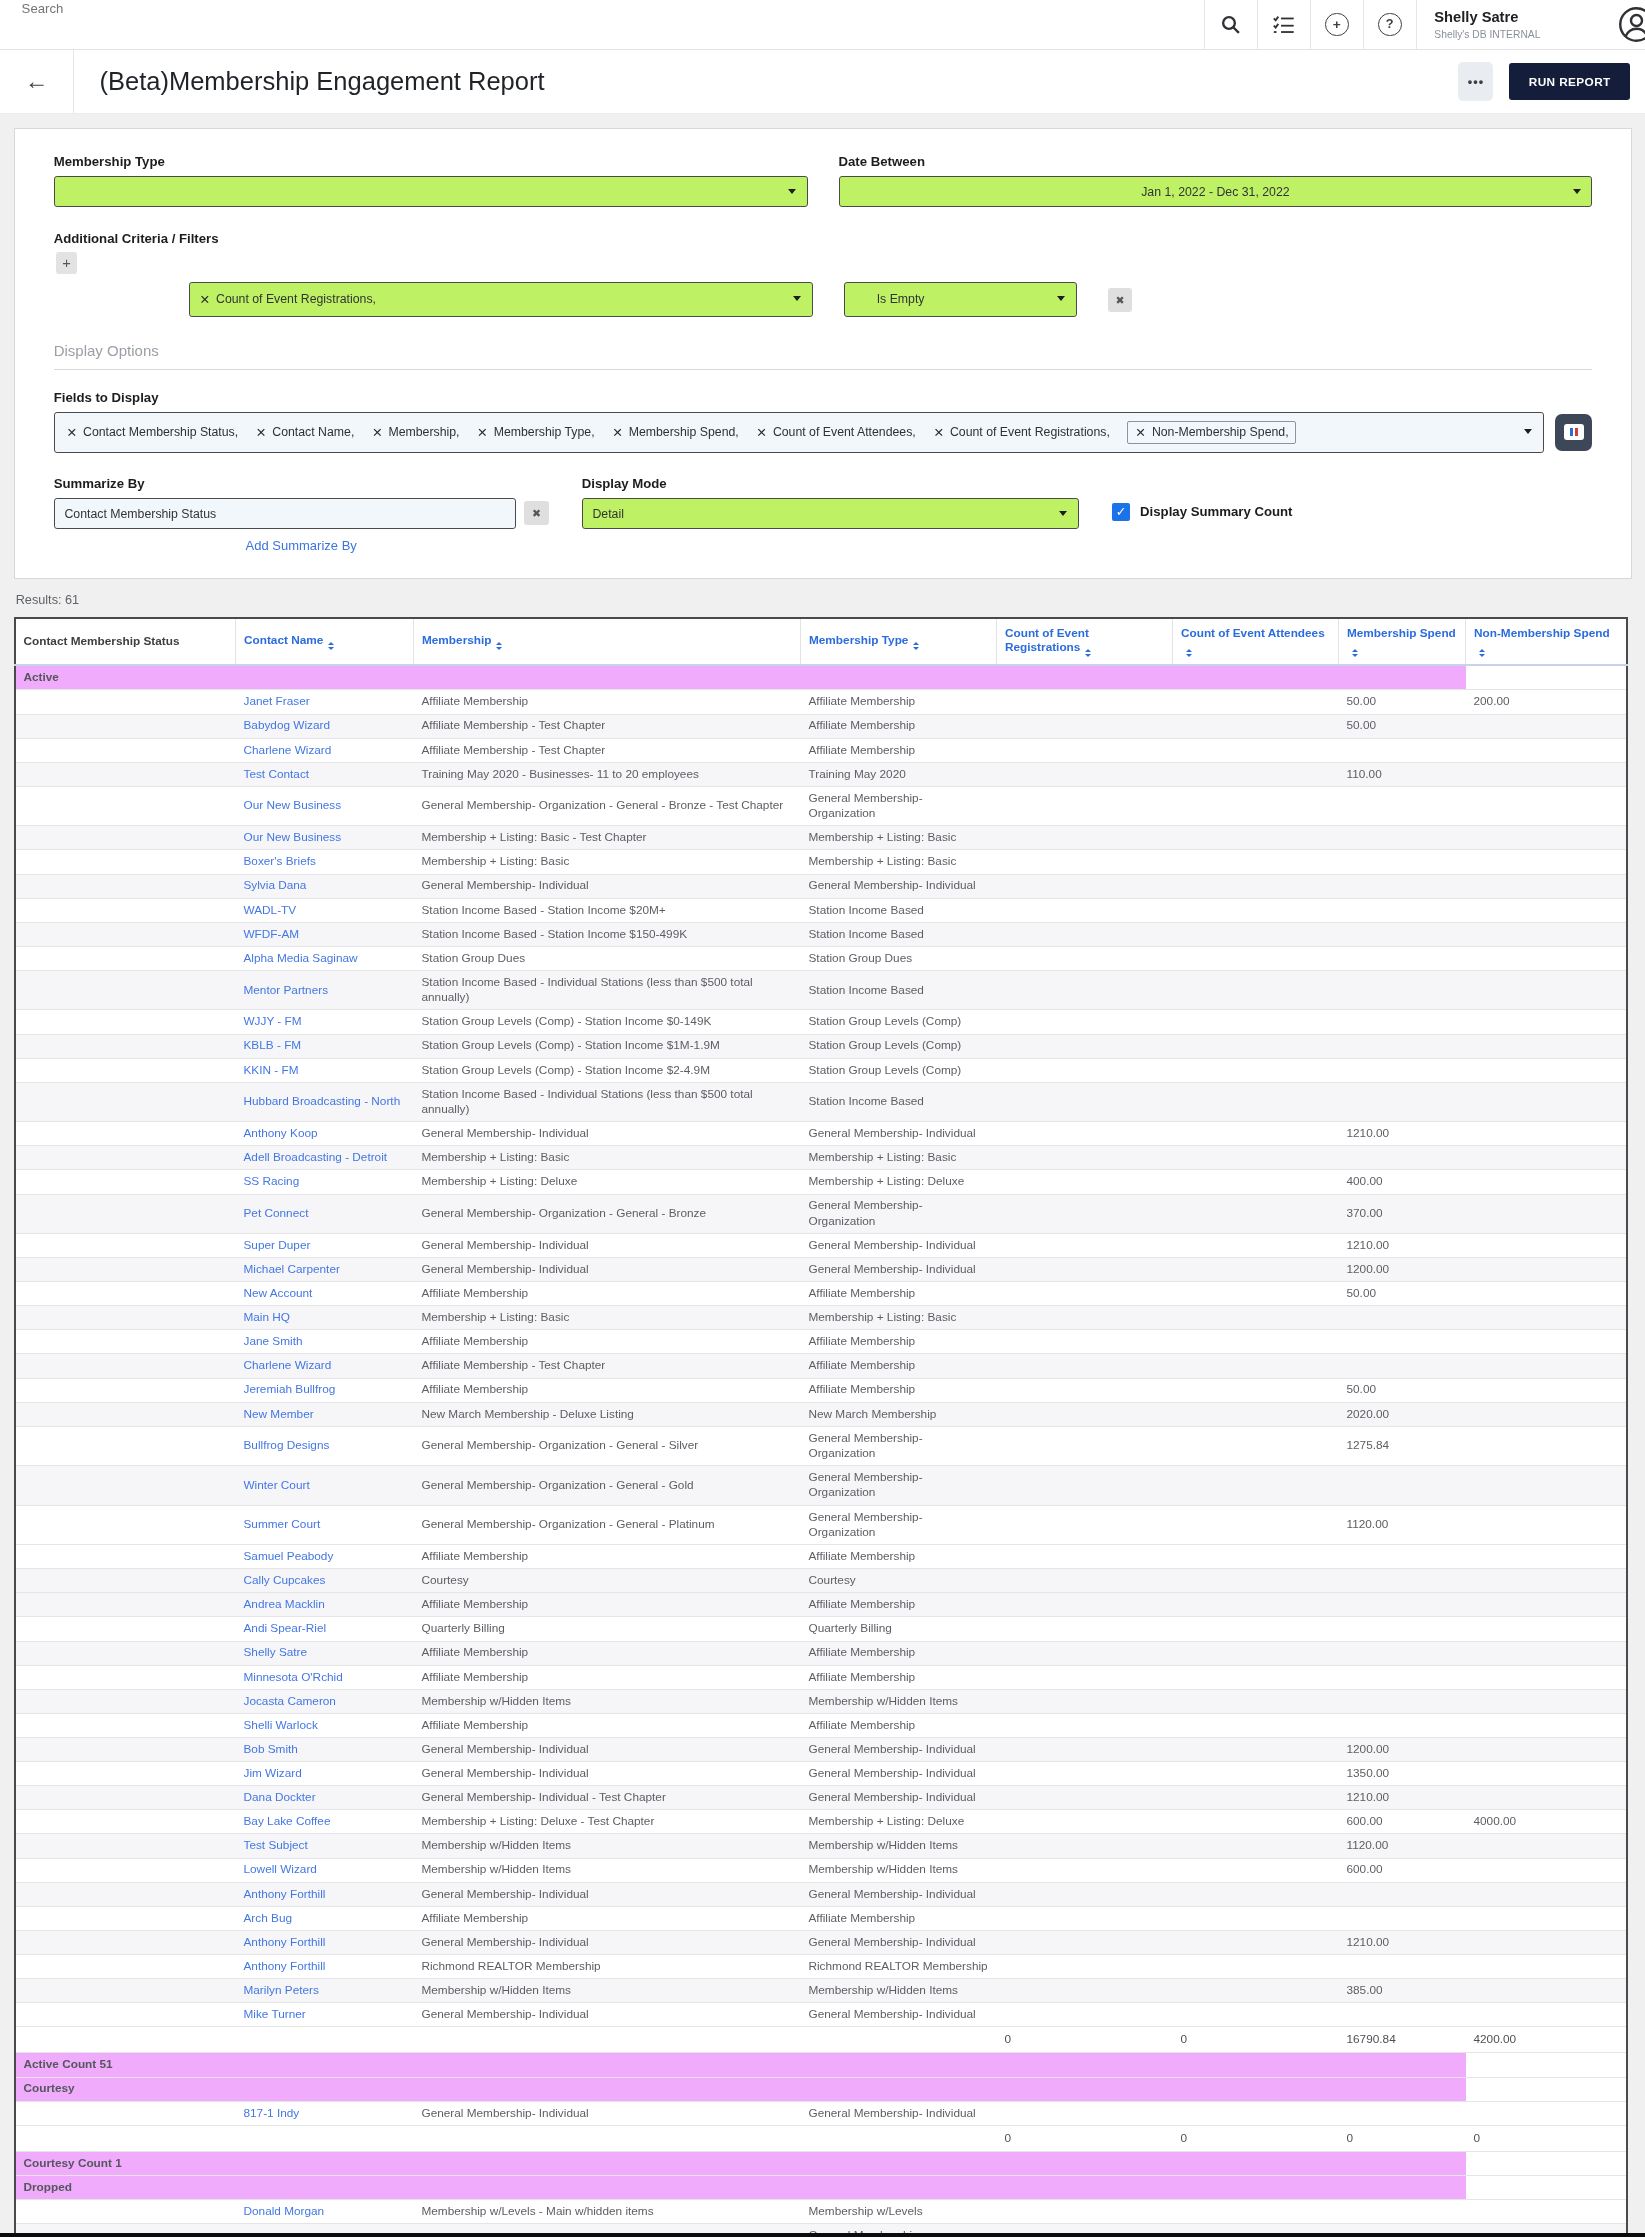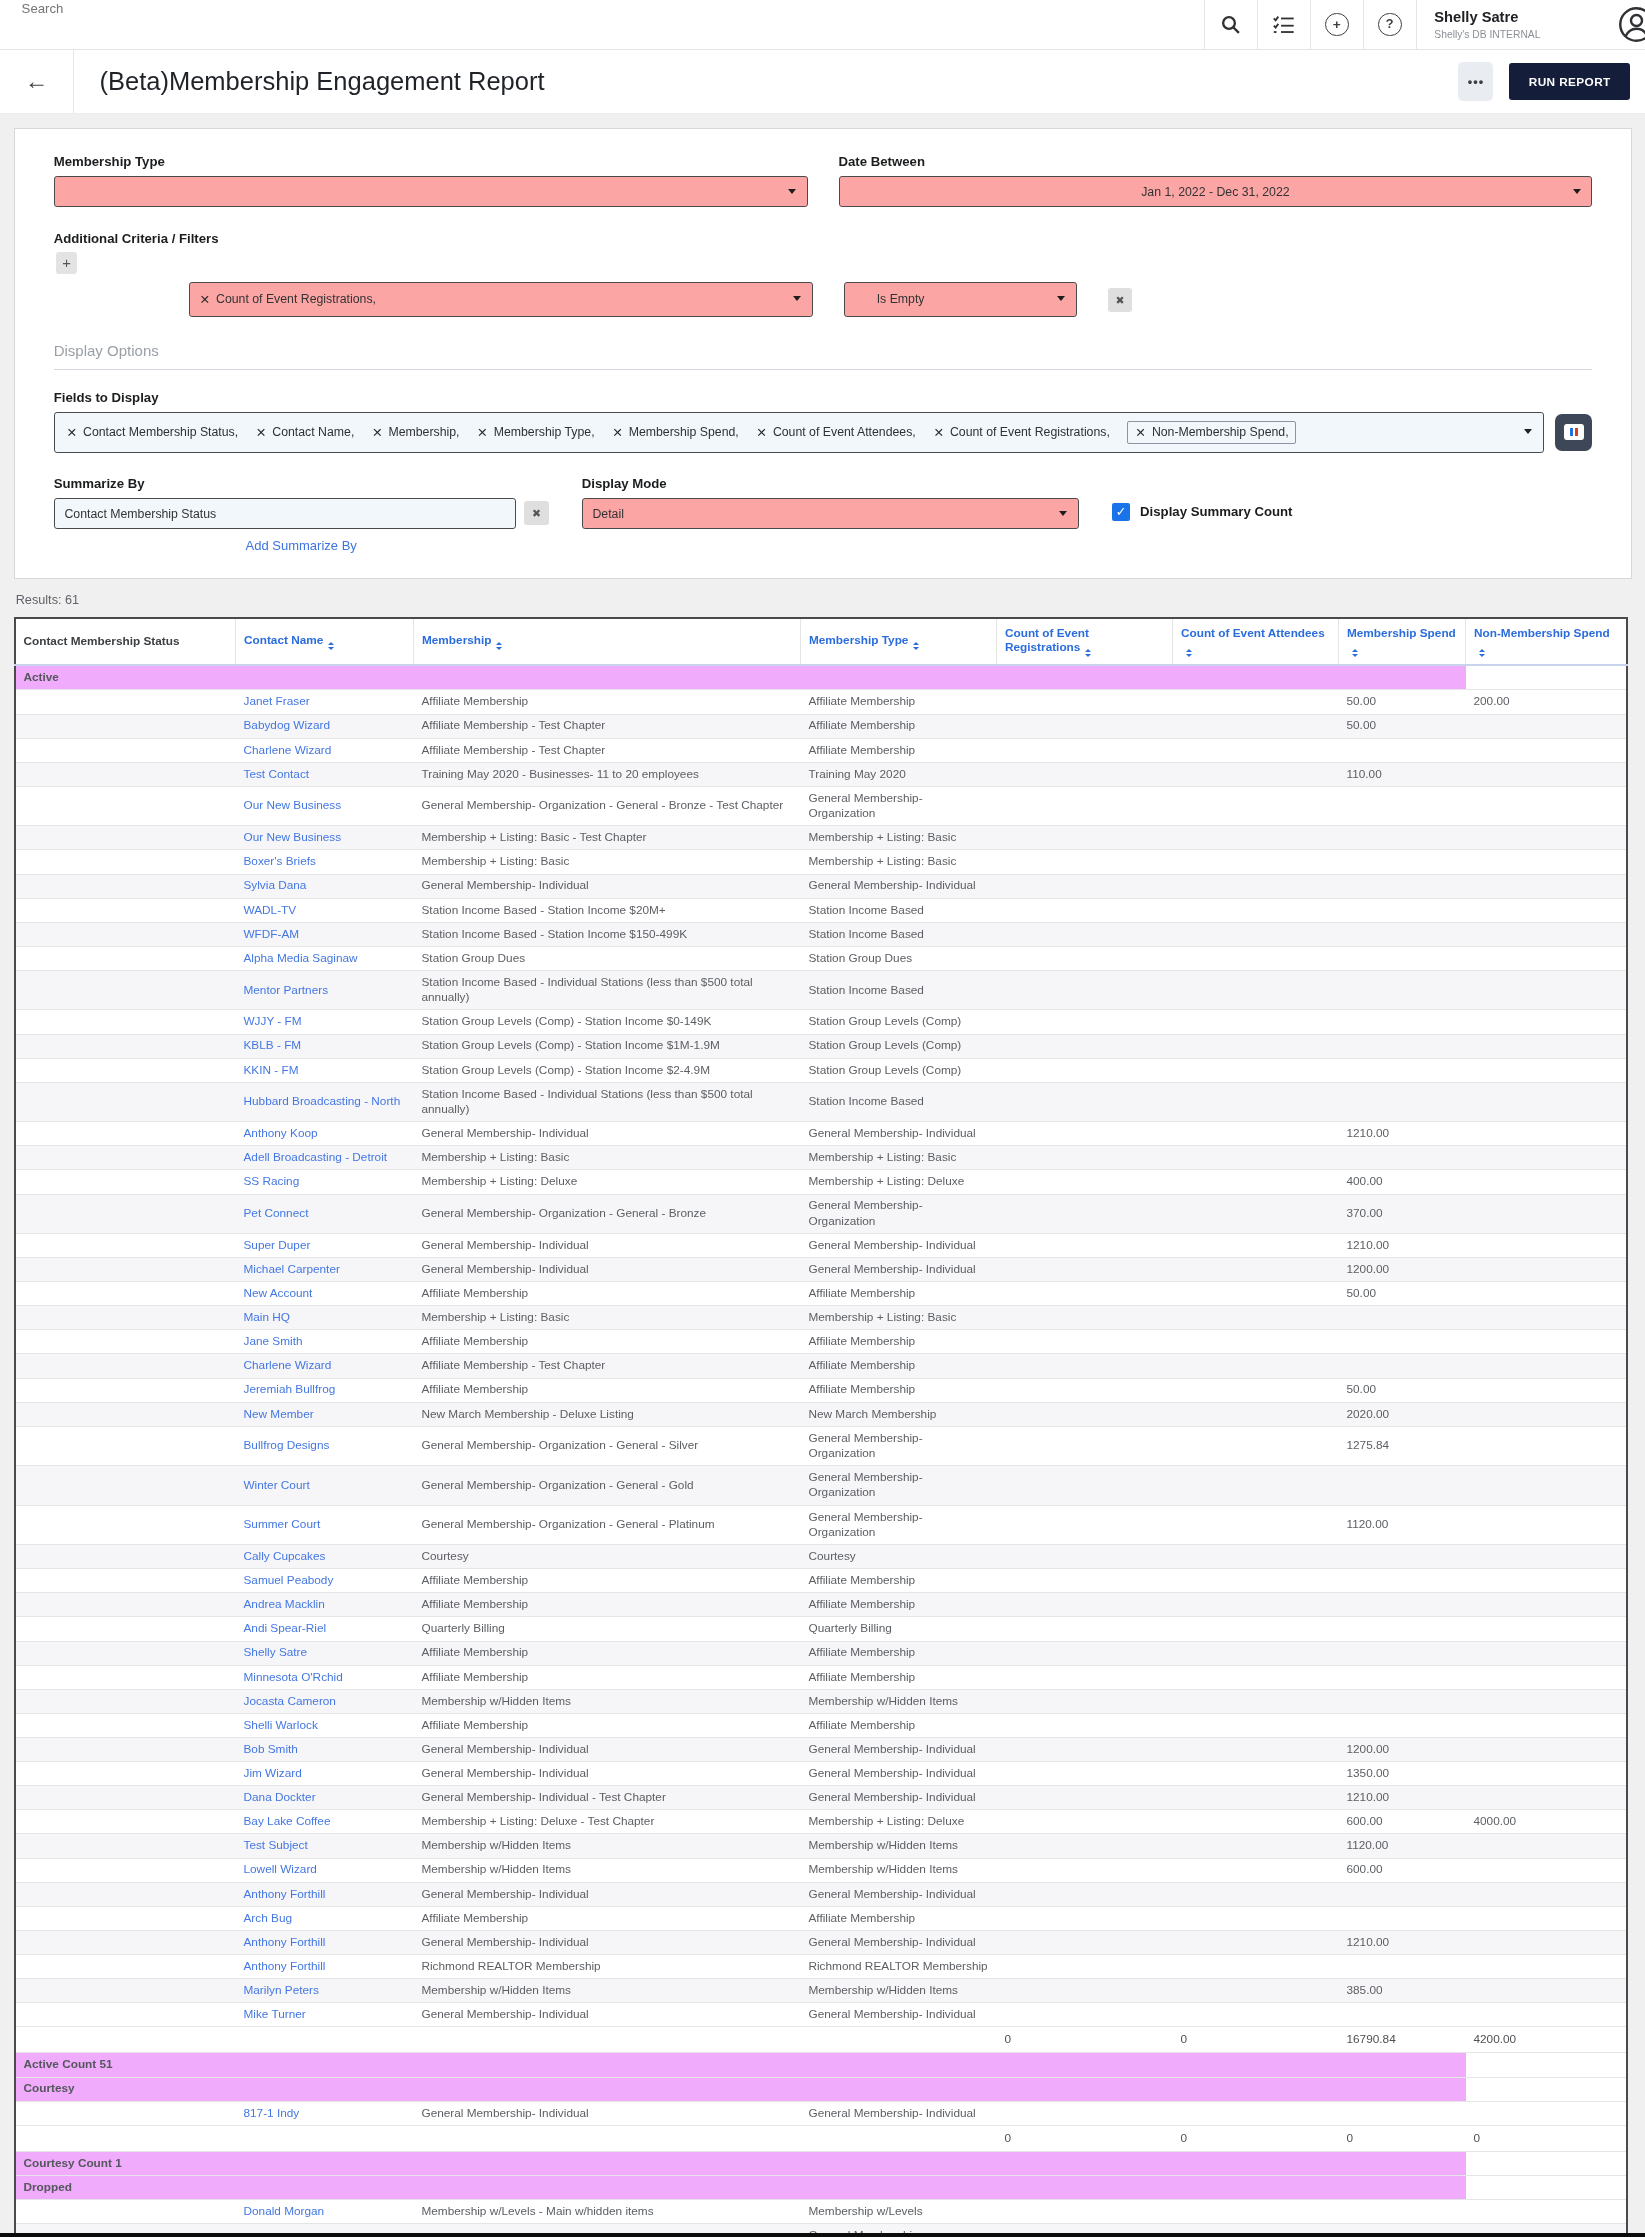--- a/index.html
+++ b/index.html
@@ -25,21 +25,21 @@
   .title-actions{display:flex;align-items:center;gap:15.7px;padding-right:15.7px;}
   .more-btn{width:35px;height:39px;border-radius:4.9px;background:#e9edf2;display:flex;align-items:center;justify-content:center;font-size:12.7px;letter-spacing:1px;color:#3c4043;cursor:pointer;font-weight:700;}
   .run-btn{height:37px;padding:0 19.6px;border-radius:2.9px;background:#141d39;color:#fff;font-size:11.8px;font-weight:700;letter-spacing:0.4px;display:flex;align-items:center;cursor:pointer;}
 
   
   .page{padding:13.7px 13.7px 0 13.7px;}
   .panel{background:#fff;border:1px solid #d8d8d8;padding:25.5px 39px 25.5px 39px;}
   .fld-label{font-size:13.2px;font-weight:700;color:#1b1d1f;margin-bottom:6.9px;}
   .row2{display:flex;gap:31px;}
   .col-half{width:759px;}
-  .select{position:relative;height:31px;background:#fca5a5;border:1px solid #4a4a4a;border-radius:2.9px;display:flex;align-items:center;padding:0 29px 0 9.8px;font-size:12.3px;color:#333;cursor:pointer;box-sizing:border-box;}
+  .select{position:relative;height:31px;background:#bef264;border:1px solid #4a4a4a;border-radius:2.9px;display:flex;align-items:center;padding:0 29px 0 9.8px;font-size:12.3px;color:#333;cursor:pointer;box-sizing:border-box;}
   .select.centered{justify-content:center;padding-right:9.8px;}
   .caret{position:absolute;right:10.8px;top:50%;margin-top:-2.9px;width:0;height:0;border-left:4.9px solid transparent;border-right:4.9px solid transparent;border-top:5.9px solid #1d1d1d;}
   .section-gap{height:23.5px;}
   .plus-btn{width:21.6px;height:21.6px;background:#e3e3e3;border-radius:2.9px;display:flex;align-items:center;justify-content:center;font-size:14.7px;color:#555;cursor:pointer;margin:2px 0 7.8px 2px;}
   .criteria-row{display:flex;align-items:flex-start;gap:31px;margin-left:135px;}
   .criteria-field{width:624px;height:35px;}
   .criteria-op{width:233px;height:35px;padding-left:32px;}
   .chip-x{font-size:12.7px;color:#2a2a2a;margin-right:5.9px;cursor:pointer;}
   .xclear-btn{width:24.5px;height:24.5px;background:#dfdfdf;border-radius:2.9px;display:flex;align-items:center;justify-content:center;font-size:10.8px;color:#555;cursor:pointer;margin-top:4.9px;}
   .disp-head{font-size:15px;color:#9aa0a6;margin:25.5px 0 9.8px 0;}
@@ -611,35 +611,35 @@
           <tr class="data-row">
             <td></td>
             <td><span class="name-link">Summer Court</span></td>
             <td>General Membership- Organization - General - Platinum</td>
             <td>General Membership- Organization</td>
             <td></td>
             <td></td>
             <td>1120.00</td>
             <td></td>
           </tr>
+          <tr class="data-row">
+            <td></td>
+            <td><span class="name-link">Samuel Peabody</span></td>
+            <td>Affiliate Membership</td>
+            <td>Affiliate Membership</td>
+            <td></td>
+            <td></td>
+            <td></td>
+            <td></td>
+          </tr>
           <tr class="data-row alt">
             <td></td>
             <td><span class="name-link">Cally Cupcakes</span></td>
             <td>Courtesy</td>
             <td>Courtesy</td>
-            <td></td>
-            <td></td>
-            <td></td>
-            <td></td>
-          </tr>
-          <tr class="data-row">
-            <td></td>
-            <td><span class="name-link">Samuel Peabody</span></td>
-            <td>Affiliate Membership</td>
-            <td>Affiliate Membership</td>
             <td></td>
             <td></td>
             <td></td>
             <td></td>
           </tr>
           <tr class="data-row alt">
             <td></td>
             <td><span class="name-link">Andrea Macklin</span></td>
             <td>Affiliate Membership</td>
             <td>Affiliate Membership</td>

